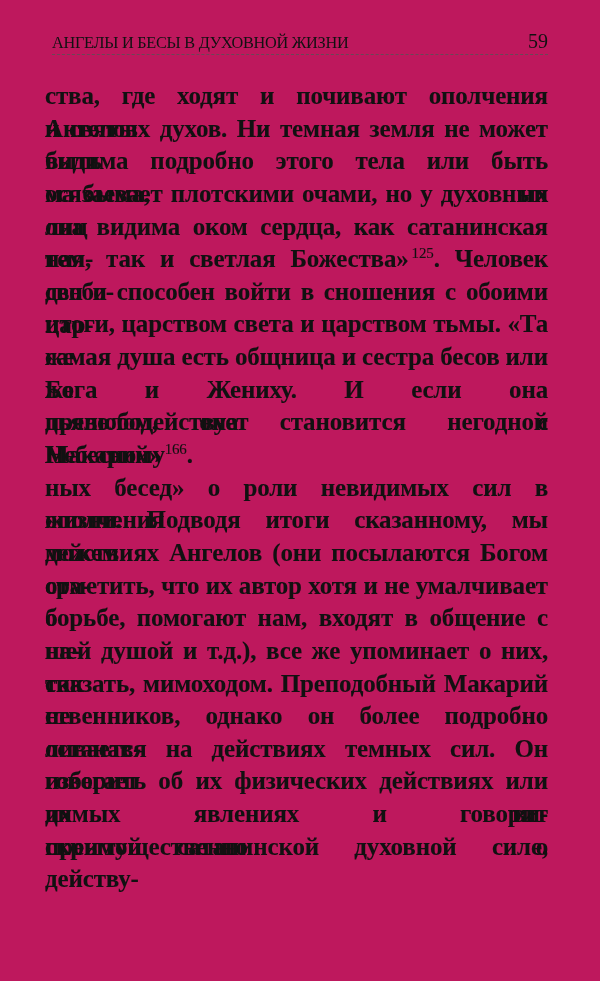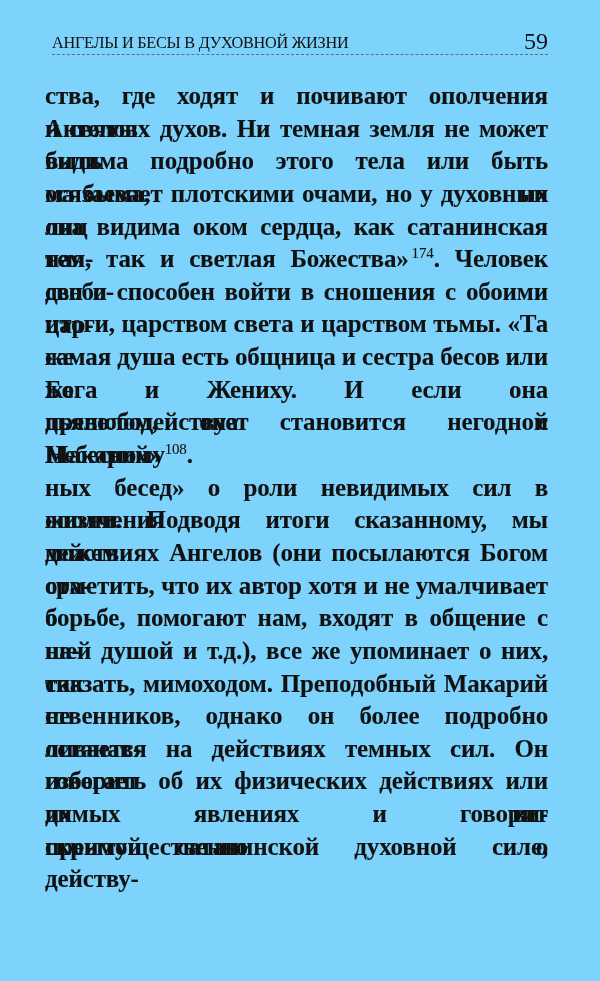--- a/index.html
+++ b/index.html
@@ -12,21 +12,21 @@
     height: 981px;
     position: relative;
     overflow: hidden;
     font-family: "Liberation Serif", "DejaVu Serif", serif;
     color: #111111;
   }
   .page {
     position: absolute;
     left: 0; top: 0;
     width: 600px; height: 981px;
-    background: #7dd3fc;
+    background: #be185d;
   }
   .running-head {
     position: absolute;
     left: 52px;
     top: 32px;
     width: 496px;
     height: 22px;
   }
   .running-title {
     position: absolute;
@@ -36,21 +36,21 @@
     letter-spacing: -0.3px;
     line-height: 20px;
     transform: scaleX(0.93);
     transform-origin: left top;
     white-space: nowrap;
   }
   .page-number {
     position: absolute;
     right: 0;
     top: -2px;
-    font-size: 24px;
+    font-size: 20px;
     line-height: 22px;
   }
   .head-rule {
     position: absolute;
     left: 52px;
     top: 54px;
     width: 496px;
     height: 0;
     border-top: 1.5px dashed #555555;
     opacity: 0.8;
@@ -107,27 +107,27 @@
     <span class="page-number">59</span>
   </div>
   <div class="head-rule"></div>
 
   <div class="body-text" id="body-text">
       <div class="line"><span class="line-inner"><span>ства, где ходят и почивают ополчения Ангелов</span></span></div>
       <div class="line"><span class="line-inner"><span>и святых духов. Ни темная земля не может быть</span></span></div>
       <div class="line"><span class="line-inner"><span>видима подробно этого тела или быть осязаема, ни</span></span></div>
       <div class="line"><span class="line-inner"><span>ма бывает плотскими очами, но у духовных лиц</span></span></div>
       <div class="line"><span class="line-inner"><span>она видима оком сердца, как сатанинская тем-</span></span></div>
-      <div class="line"><span class="line-inner"><span>ная, так и светлая Божества»</span><sup class="fn">174</sup><span>. Человек свобо-</span></span></div>
+      <div class="line"><span class="line-inner"><span>ная, так и светлая Божества»</span><sup class="fn">125</sup><span>. Человек свобо-</span></span></div>
       <div class="line"><span class="line-inner"><span>ден и способен войти в сношения с обоими цар-</span></span></div>
       <div class="line"><span class="line-inner"><span>итоги, царством света и царством тьмы. «Та же</span></span></div>
       <div class="line"><span class="line-inner"><span>самая душа есть общница и сестра бесов или же</span></span></div>
       <div class="line"><span class="line-inner"><span>Бога и Жениху. И если она прелюбодействует с</span></span></div>
       <div class="line"><span class="line-inner"><span>дьяволом, она становится негодной Небесному</span></span></div>
-      <div class="line last"><span class="line-inner"><span>Макарий»</span><sup class="fn">108</sup><span>.</span></span></div>
+      <div class="line last"><span class="line-inner"><span>Макарий»</span><sup class="fn">166</sup><span>.</span></span></div>
       <div class="line"><span class="line-inner"><span>ных бесед» о роли невидимых сил в ополчения</span></span></div>
       <div class="line"><span class="line-inner"><span>жизни. Подводя итоги сказанному, мы можем</span></span></div>
       <div class="line"><span class="line-inner"><span>действиях Ангелов (они посылаются Богом сра-</span></span></div>
       <div class="line"><span class="line-inner"><span>отметить, что их автор хотя и не умалчивает о</span></span></div>
       <div class="line"><span class="line-inner"><span>борьбе, помогают нам, входят в общение с на-</span></span></div>
       <div class="line"><span class="line-inner"><span>шей душой и т.д.), все же упоминает о них, так</span></span></div>
       <div class="line"><span class="line-inner"><span>сказать, мимоходом. Преподобный Макарий не</span></span></div>
       <div class="line"><span class="line-inner"><span>ственников, однако он более подробно останав-</span></span></div>
       <div class="line"><span class="line-inner"><span>ливается на действиях темных сил. Он избегает</span></span></div>
       <div class="line"><span class="line-inner"><span>говорить об их физических действиях или их ви-</span></span></div>

